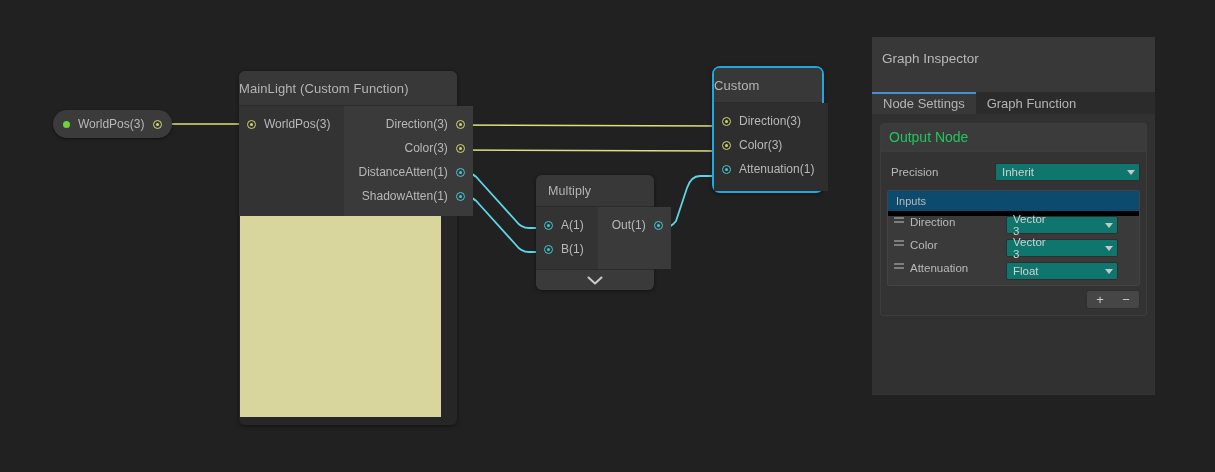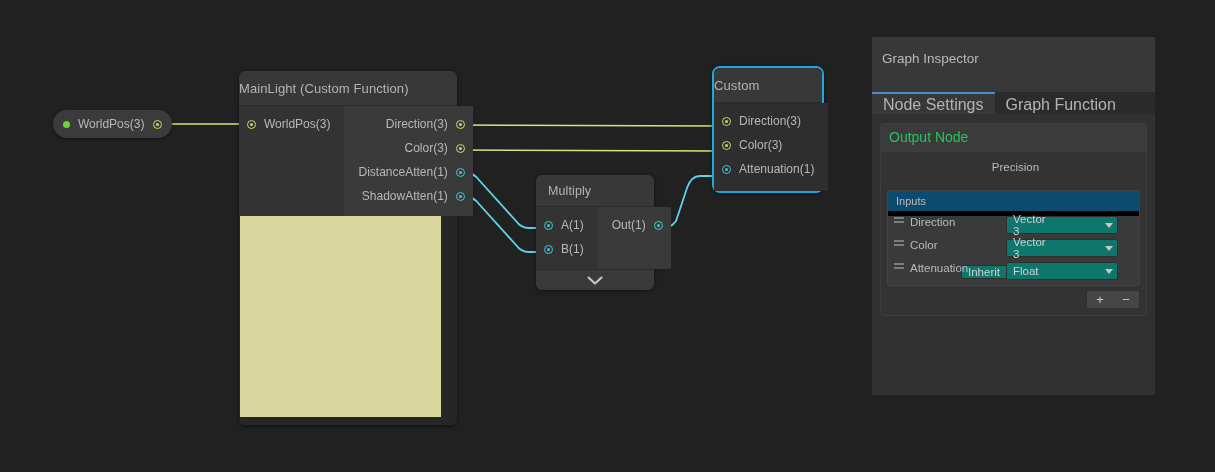--- a/index.html
+++ b/index.html
@@ -191,21 +191,21 @@
     color: #b9b9b9;
     padding: 14px 0 0 10px;
     text-align: center;
   }
   #inspector-tabs {
     display: flex;
     height: 22px;
     background: #2b2b2b;
   }
   .insp-tab {
-    font-size: 16px;
+    font-size: 13px;
     color: #b4b4b4;
     padding: 4px 11px 0 11px;
     box-sizing: border-box;
     height: 22px;
   }
   .insp-tab.active {
     background: #383838;
     border-top: 2px solid #4a8fd4;
     padding-top: 2px;
   }
@@ -225,21 +225,20 @@
     padding: 5px 0 6px 8px;
     border-bottom: 1px solid #3d3d3d;
   }
   .insp-row {
     display: flex;
     align-items: center;
     height: 22px;
     margin: 0 6px;
     font-size: 11.5px;
     color: #b9b9b9;
-    flex-direction: column;
   }
   #precision-row { margin-top: 9px; margin-bottom: 7px; }
   #precision-row .insp-label { flex: 0 0 104px; padding-left: 4px; }
 
   .insp-dropdown {
     flex: 1 1 auto;
     height: 18px;
     background: #0f766e;
     border: 1px solid #2f2f2f;
     border-radius: 2px;

